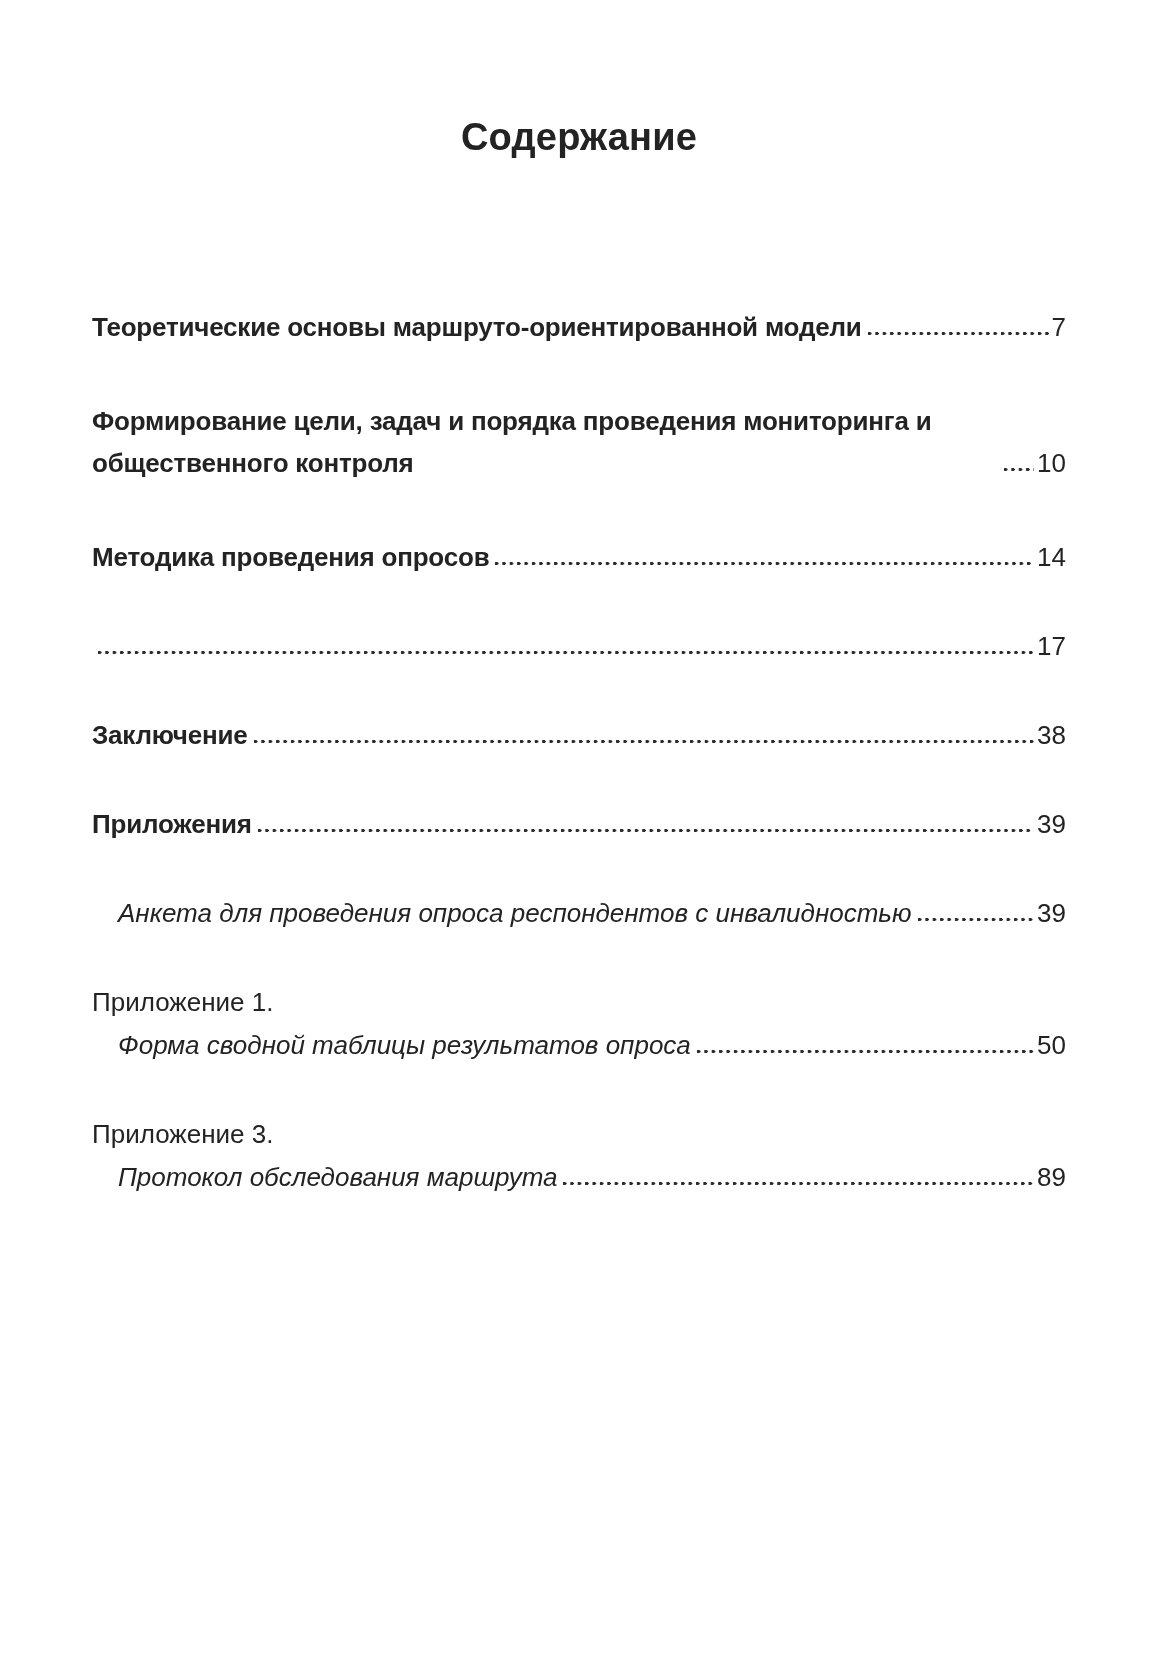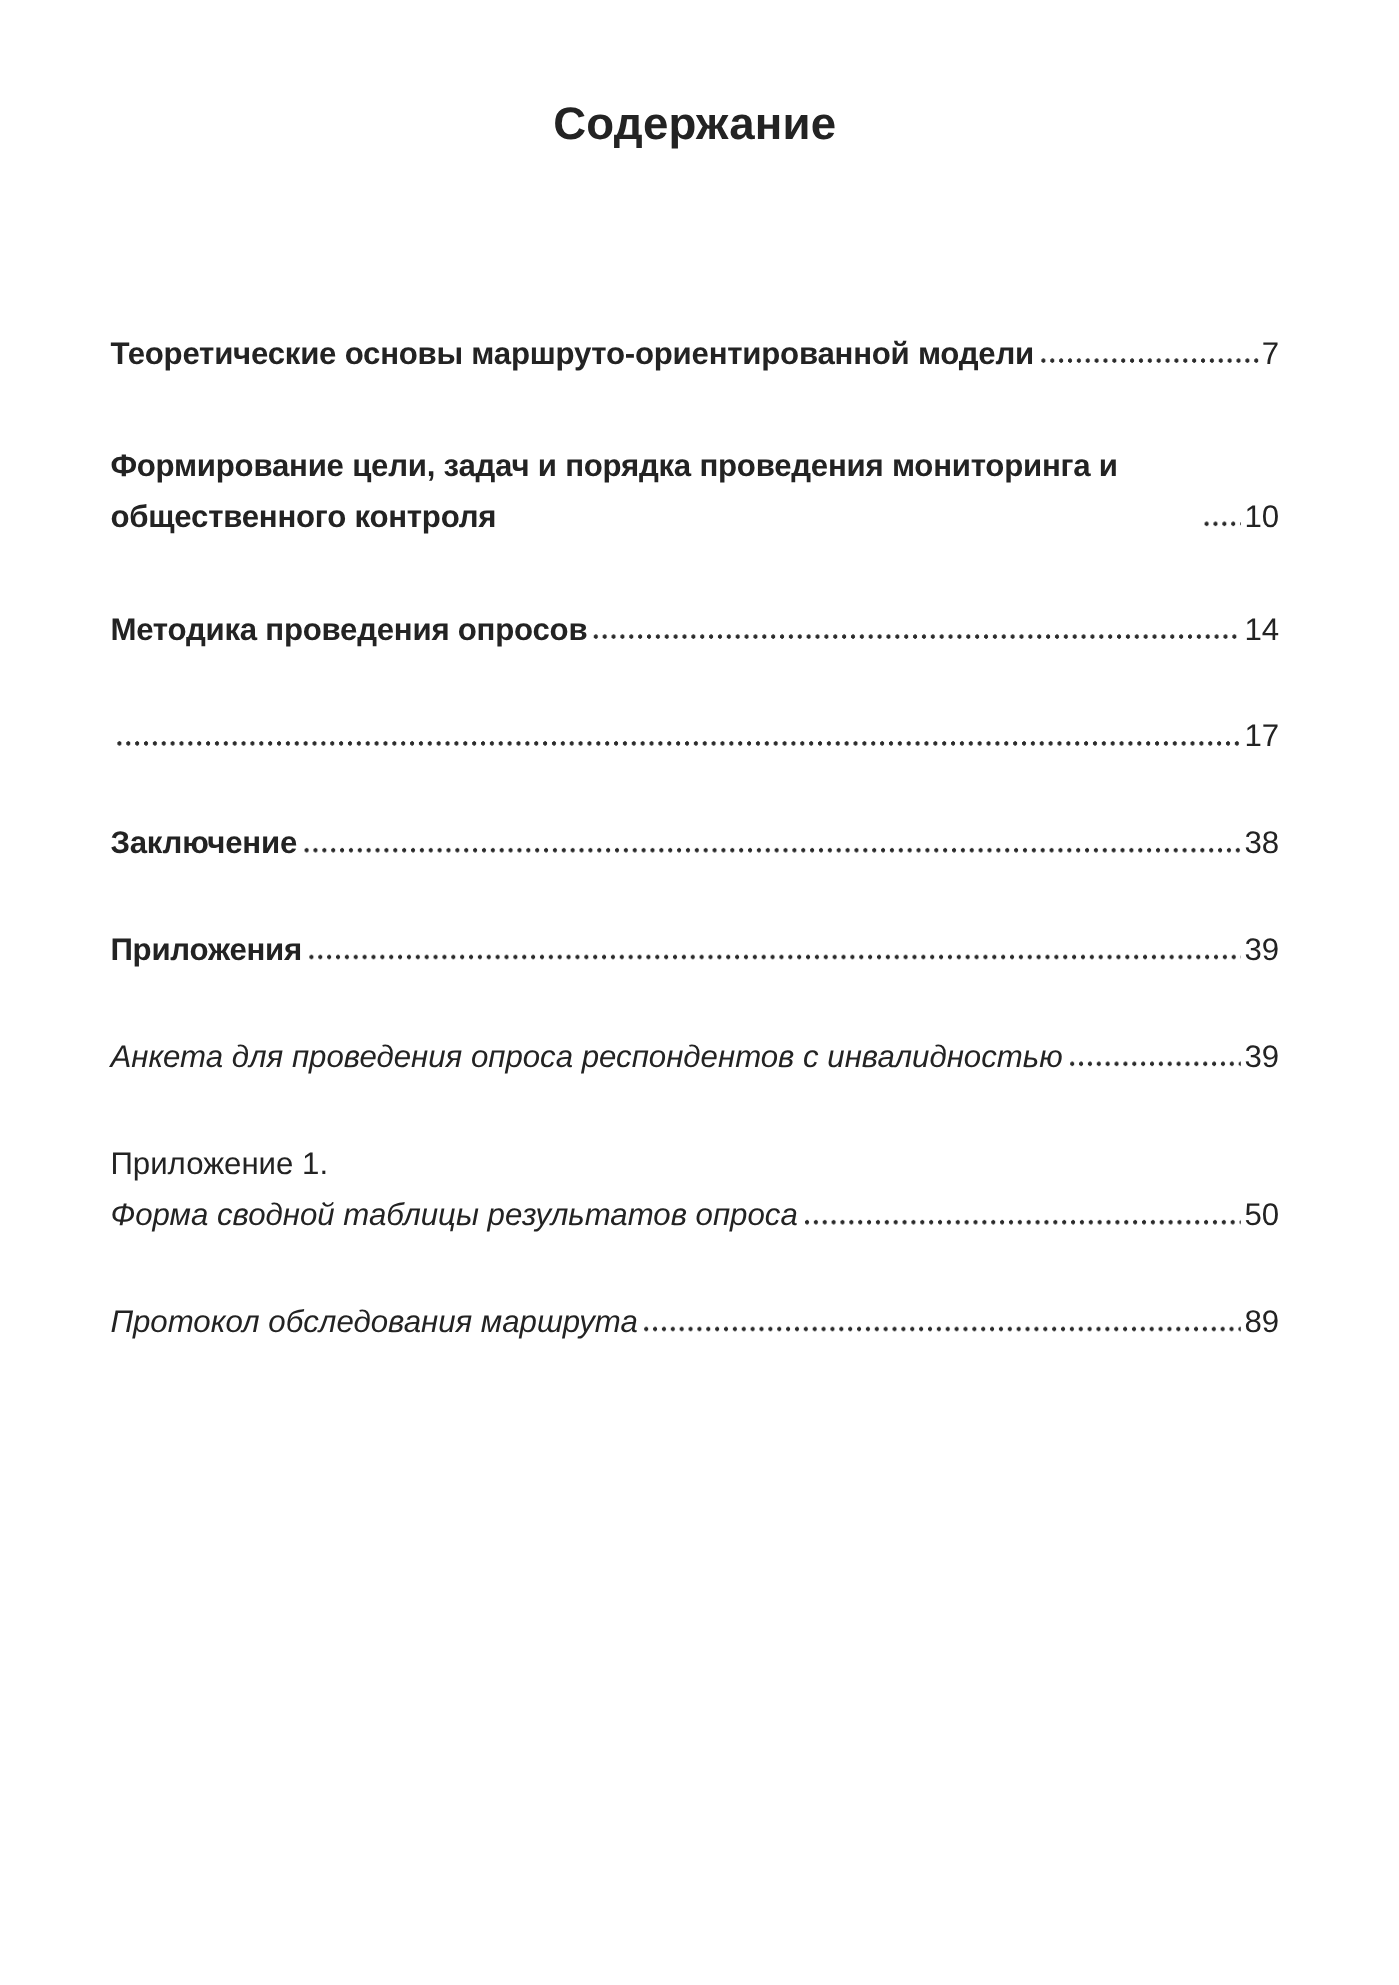--- a/index.html
+++ b/index.html
@@ -11,21 +11,21 @@
     width: 1166px;
     height: 1654px;
     font-family: "Liberation Sans", "DejaVu Sans", sans-serif;
     color: #232323;
     overflow: hidden;
   }
   .page {
     box-sizing: border-box;
     width: 1166px;
     height: 1654px;
-    padding: 80px 100px 0 92px;
+    padding: 113px 100px 0 92px;
     background: #ffffff;
   }
   .title {
     font-size: 38px;
     font-weight: 700;
     text-align: center;
     line-height: 48px;
     margin: 0 0 150px 0;
     letter-spacing: 0.2px;
   }
@@ -42,20 +42,21 @@
     flex: 0 1 auto;
     max-width: 93%;
   }
   .label.bold {
     font-weight: 700;
     letter-spacing: -0.2px;
   }
   .label.italic {
     font-style: italic;
     font-weight: 400;
+    margin-left: 26px;
   }
   .dots {
     flex: 1 1 12px;
     height: 7px;
     margin: 0 3px 6px 5px;
     background-image: radial-gradient(circle at 2.6px 3.5px, #2b2b2b 1.55px, transparent 1.95px);
     background-size: 7.4px 7px;
     background-repeat: repeat-x;
     background-position: left bottom;
   }
@@ -146,20 +147,21 @@
     <div class="toc-block">
       <div class="appendix-heading">Приложение 1.</div>
       <div class="toc-row">
         <span class="label italic">Форма сводной таблицы результатов опроса</span>
         <span class="dots"></span>
         <span class="pagenum">50</span>
       </div>
     </div>
 
     <div class="toc-block">
+      <div class="appendix-heading">Приложение 3.</div>
       <div class="toc-row">
         <span class="label italic">Протокол обследования маршрута</span>
         <span class="dots"></span>
         <span class="pagenum">89</span>
       </div>
     </div>
 
   </div>
 </div>
 

